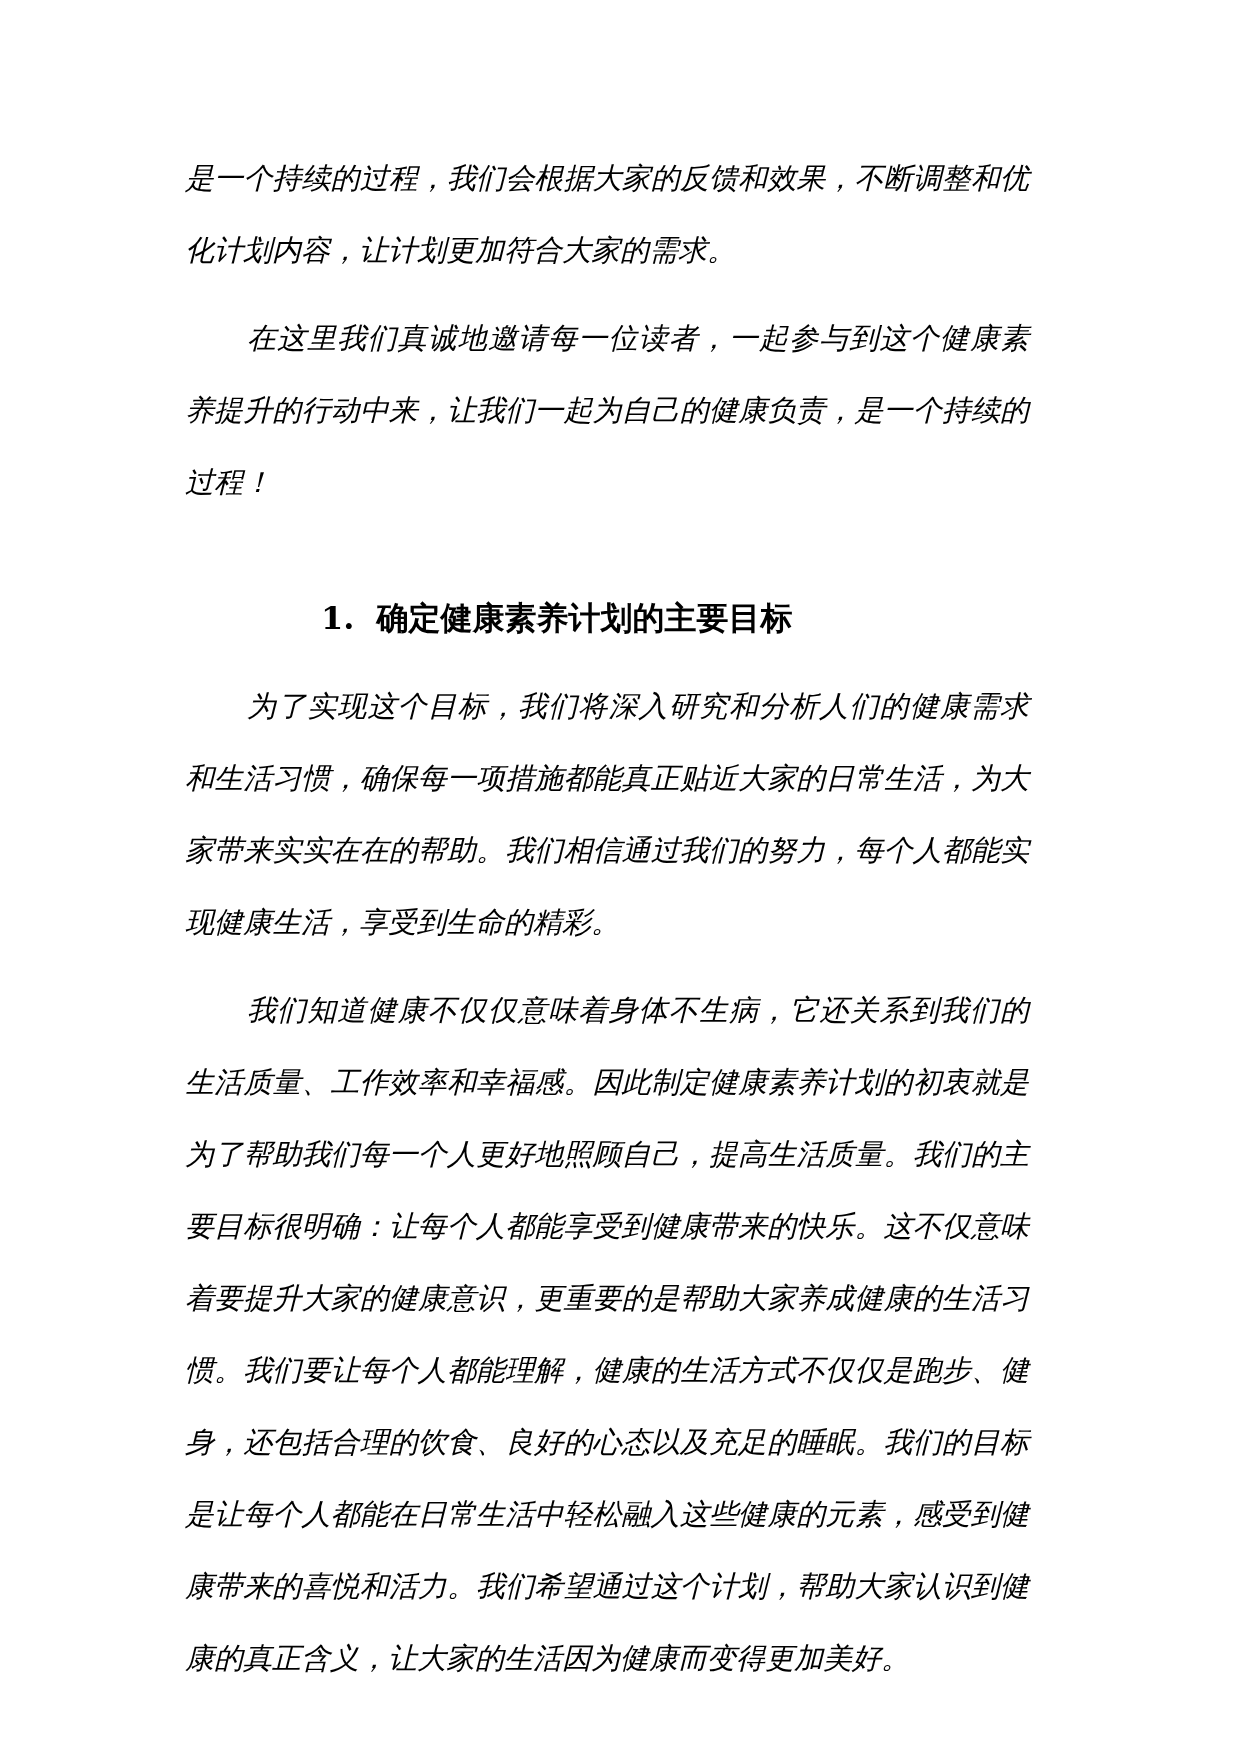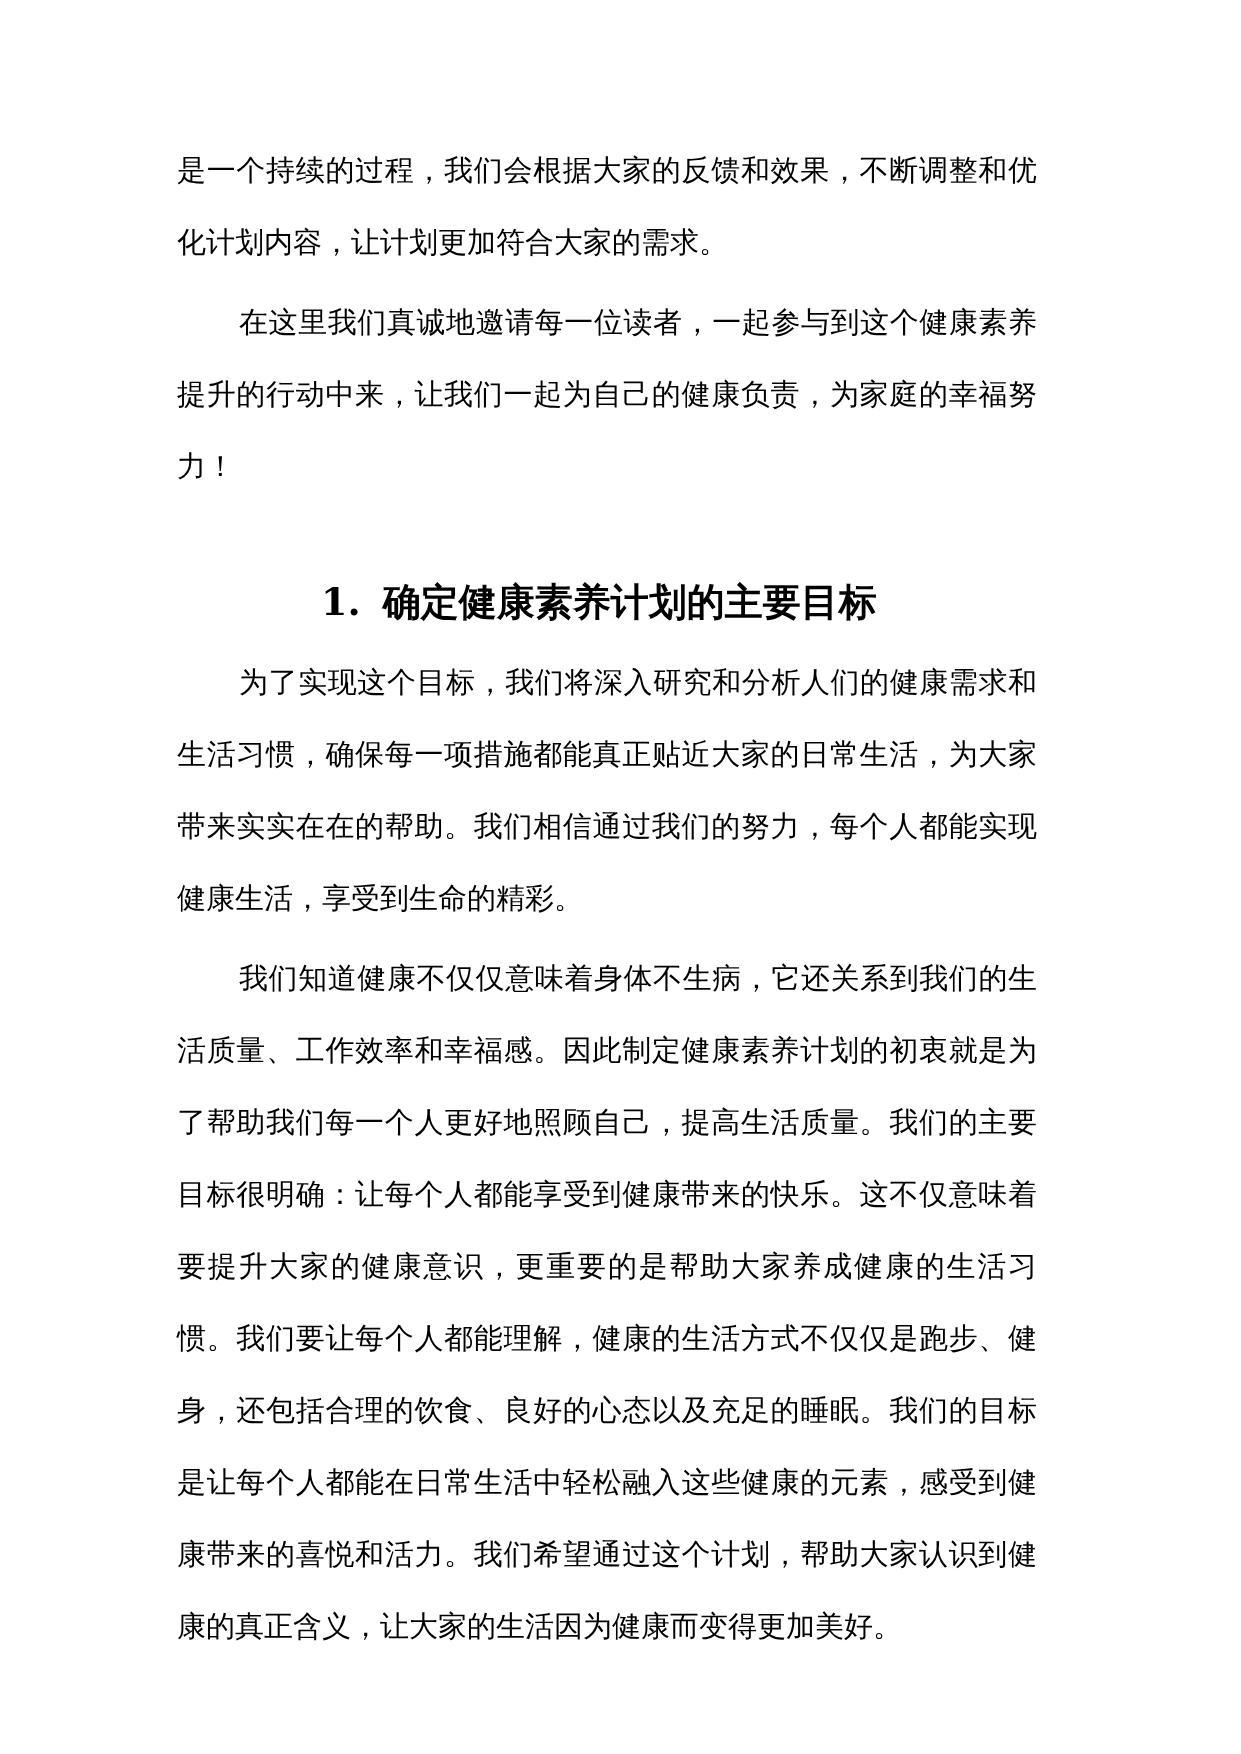--- a/index.html
+++ b/index.html
@@ -17,51 +17,52 @@
     padding: 126px 196px 0 169px;
     color: #000000;
     font-family: "DejaVu Serif", "Liberation Serif", serif;
     font-size: 29px;
     line-height: 72px;
     text-align: justify;
     text-justify: inter-ideograph;
     overflow: hidden;
   }
   p.para {
-    margin: 8px;
+    margin: 16px;
     padding: 0;
     word-break: normal;
     overflow-wrap: break-word;
+    font-style: italic;
   }
   p.para.indent {
     text-indent: 62px;
   }
   h2.heading {
     margin: 64px 0 0 0;
     padding: 0;
     text-indent: 76px;
-    font-size: 38px;
+    font-size: 32px;
     line-height: 72px;
     font-weight: bold;
     text-align: left;
   }
   h2.heading .hnum {
     display: inline-block;
     margin-right: 22px;
     font-weight: bold;
   }
 </style>
 </head>
 <body>
 
 <div class="page">
 
   <p class="para">是一个持续的过程，我们会根据大家的反馈和效果，不断调整和优化计划内容，让计划更加符合大家的需求。</p>
 
-  <p class="para indent">在这里我们真诚地邀请每一位读者，一起参与到这个健康素养提升的行动中来，让我们一起为自己的健康负责，为家庭的幸福努力！</p>
+  <p class="para indent">在这里我们真诚地邀请每一位读者，一起参与到这个健康素养提升的行动中来，让我们一起为自己的健康负责，是一个持续的过程！</p>
 
   <h2 class="heading">
     <span class="hnum">1.</span><span>确定健康素养计划的主要目标</span>
   </h2>
 
   <p class="para indent">为了实现这个目标，我们将深入研究和分析人们的健康需求和生活习惯，确保每一项措施都能真正贴近大家的日常生活，为大家带来实实在在的帮助。我们相信通过我们的努力，每个人都能实现健康生活，享受到生命的精彩。</p>
 
   <p class="para indent">我们知道健康不仅仅意味着身体不生病，它还关系到我们的生活质量、工作效率和幸福感。因此制定健康素养计划的初衷就是为了帮助我们每一个人更好地照顾自己，提高生活质量。我们的主要目标很明确：让每个人都能享受到健康带来的快乐。这不仅意味着要提升大家的健康意识，更重要的是帮助大家养成健康的生活习惯。我们要让每个人都能理解，健康的生活方式不仅仅是跑步、健身，还包括合理的饮食、良好的心态以及充足的睡眠。我们的目标是让每个人都能在日常生活中轻松融入这些健康的元素，感受到健康带来的喜悦和活力。我们希望通过这个计划，帮助大家认识到健康的真正含义，让大家的生活因为健康而变得更加美好。</p>
 
 </div>

